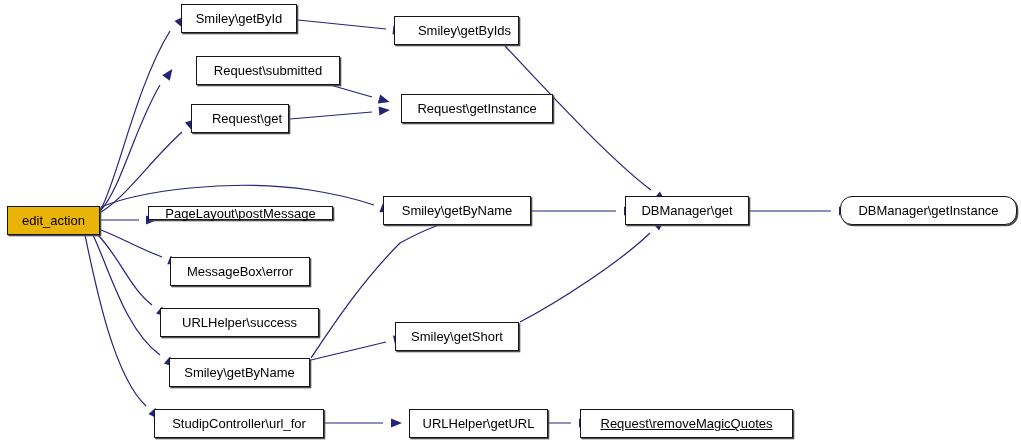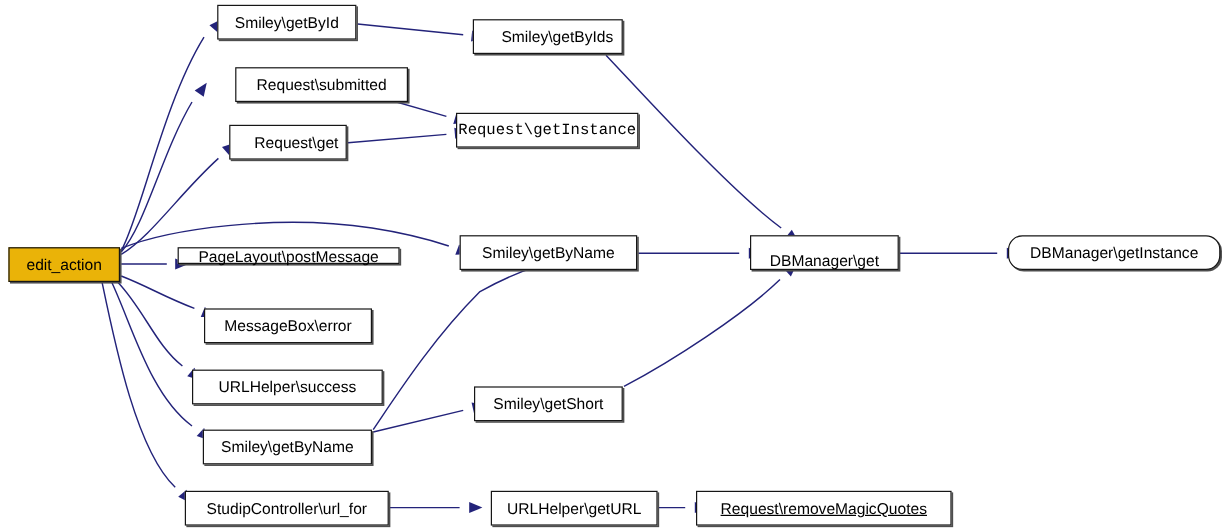--- a/index.html
+++ b/index.html
@@ -105,30 +105,30 @@
     </div>
     <div class="node" style="left: 394px; top: 16px; width: 125px; height: 29px; padding-left: 16px;">
       <span class="node-label">Smiley\getByIds</span>
     </div>
     <div class="node" style="left: 168px; top: 56px; width: 144px; height: 29px; margin-left: 28px;">
       <span class="node-label">Request\submitted</span>
     </div>
     <div class="node" style="left: 191px; top: 104px; width: 98px; height: 29px; justify-content: flex-end;">
       <span class="node-label">Request\get</span>
     </div>
-    <div class="node" style="left: 380px; top: 94px; width: 152px; height: 29px; font-family: Liberation Mono, monospace;">
+    <div class="node" style="left: 401px; top: 94px; width: 152px; height: 29px;">
       <span class="node-label">Request\getInstance</span>
     </div>
     <div class="node" style="left: 148px; top: 206px; width: 185px; height: 14px;">
       <span class="node-label">PageLayout\postMessage</span>
     </div>
     <div class="node" style="left: 383px; top: 196px; width: 148px; height: 29px;">
       <span class="node-label">Smiley\getByName</span>
     </div>
-    <div class="node" style="left: 625px; top: 196px; width: 124px; height: 29px; align-items: flex-end;">
+    <div class="node" style="left: 625px; top: 196px; width: 124px; height: 29px;">
       <span class="node-label">DBManager\get</span>
     </div>
     <div class="node" style="left: 840px; top: 196px; width: 177px; height: 29px; border-radius: 12px;">
       <span class="node-label">DBManager\getInstance</span>
     </div>
     <div class="node" style="left: 170px; top: 257px; width: 140px; height: 29px;">
       <span class="node-label">MessageBox\error</span>
     </div>
     <div class="node" style="left: 160px; top: 308px; width: 159px; height: 29px;">
       <span class="node-label">URLHelper\success</span>

